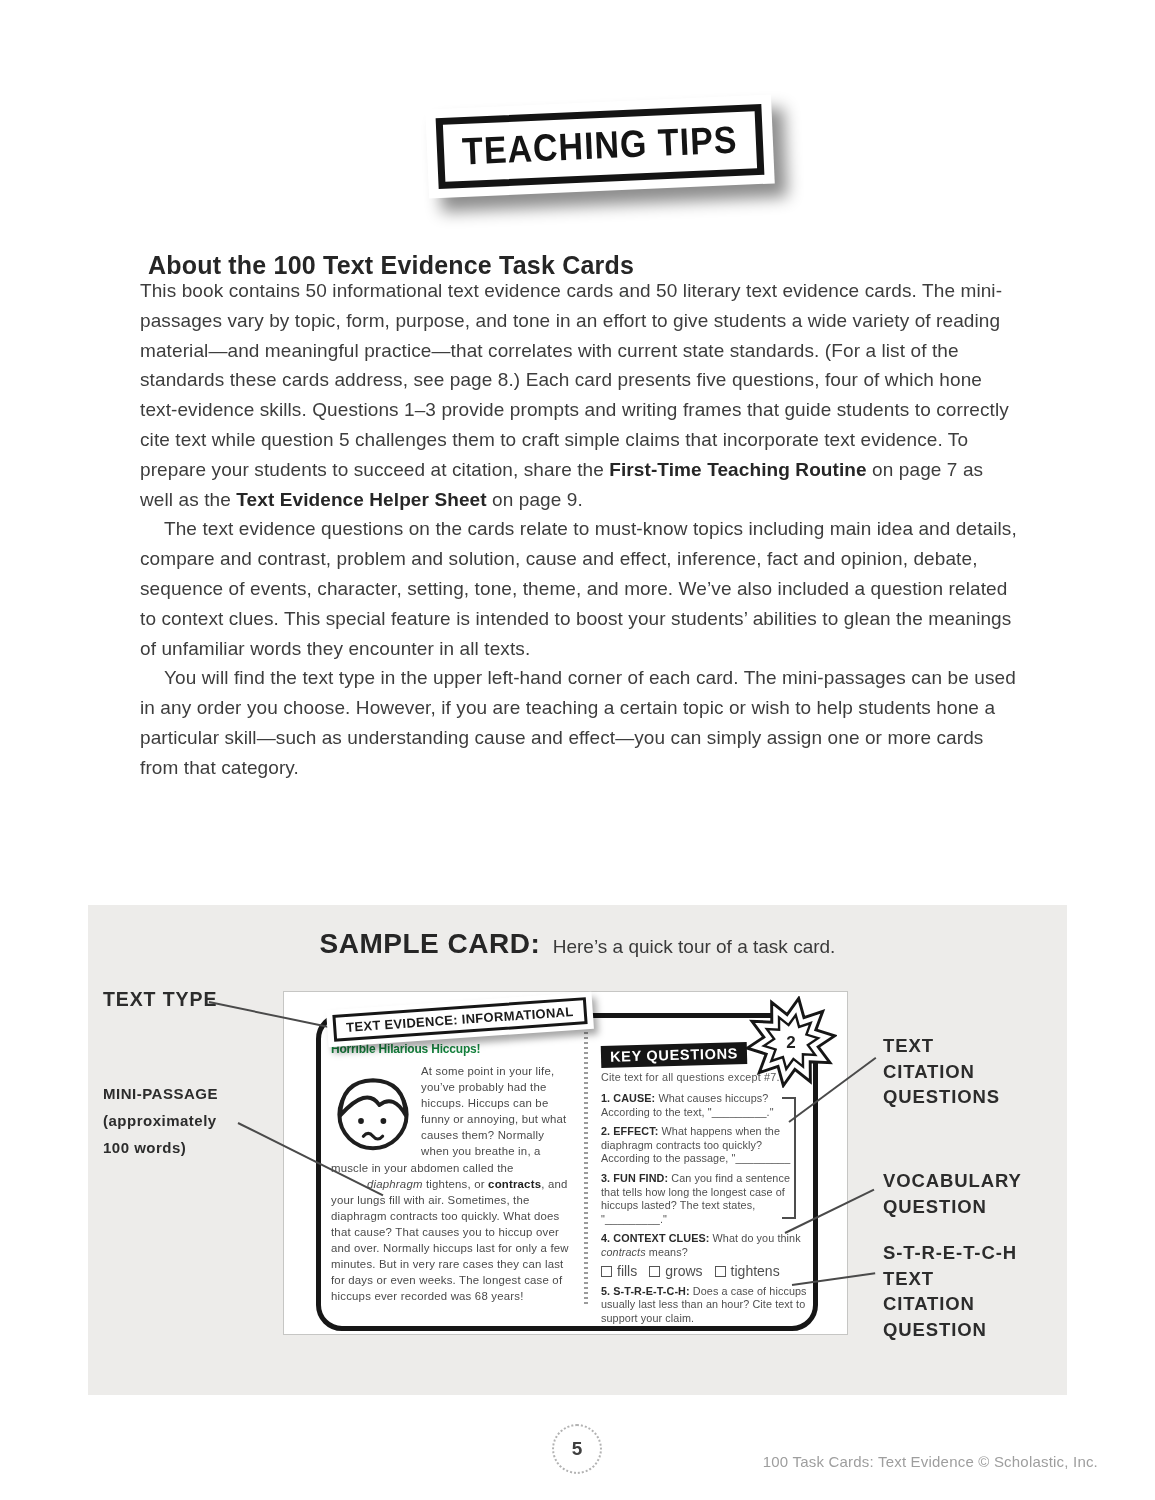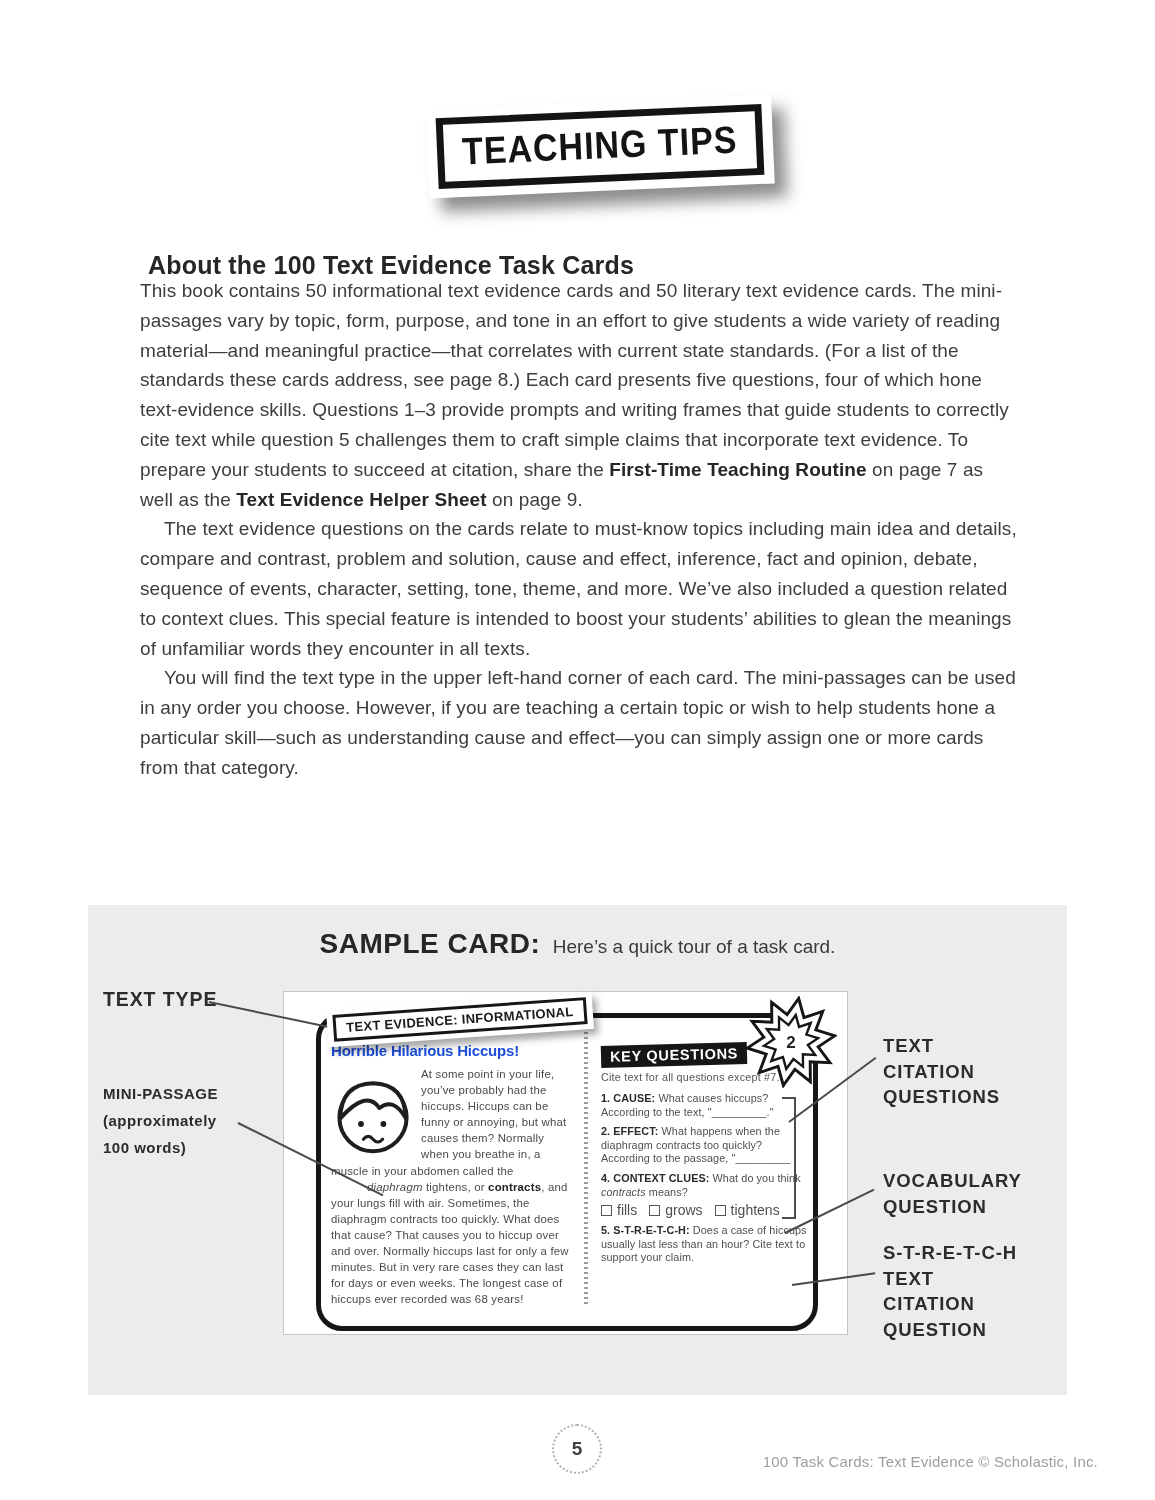--- a/index.html
+++ b/index.html
@@ -71,21 +71,21 @@
   }
 
   .col-divider {
     position:absolute; left:584px; top:1032px; width:4px; height:272px;
     background-image:repeating-linear-gradient(to bottom, #9b9b9b 0 2px, transparent 2px 5px);
   }
 
   
   .col-left { position:absolute; left:331px; top:1042px; width:243px; }
   .card-title {
-    font-size:15px; font-weight:bold; color:#1d4ed8; white-space:nowrap;
+    font-size:12px; font-weight:bold; color:#15803d; white-space:nowrap;
     margin:0 0 7px 0; letter-spacing:-0.2px;
   }
   .passage { font-size:11.4px; line-height:16.1px; color:#4a4a4a; letter-spacing:0.2px; }
   .passage b { color:#222; }
   .passage i { font-style:italic;margin-left:36px; }
   .face-box { float:left; width:80px; height:92px; margin:2px 8px 2px 2px; }
 
   
   .col-right { position:absolute; left:601px; top:1044px; width:206px; }
   .kq-banner {
@@ -192,20 +192,21 @@
         </svg>
       </span><span>At some point in your life, you’ve probably had the hiccups. Hiccups can be funny or annoying, but what causes them? Normally when you breathe in, a muscle in your abdomen called the </span><i>diaphragm</i><span> tightens, or </span><b>contracts</b><span>, and your lungs fill with air. Sometimes, the diaphragm contracts too quickly. What does that cause? That causes you to hiccup over and over. Normally hiccups last for only a few minutes. But in very rare cases they can last for days or even weeks. The longest case of hiccups ever recorded was 68 years!</span>
     </div>
   </div>
 
   <div class="col-right">
     <span class="kq-banner">KEY QUESTIONS</span>
     <div class="kq-note">Cite text for all questions except #7.</div>
     <p class="q"><b>1. CAUSE:</b><span> What causes hiccups? According to the text, "_________."</span></p>
     <p class="q"><b>2. EFFECT:</b><span> What happens when the diaphragm contracts too quickly? According to the passage, "_________</span></p>
+    <p class="q"><b>3. FUN FIND:</b><span> Can you find a sentence that tells how long the longest case of hiccups lasted? The text states, "_________."</span></p>
     <p class="q" style="margin-bottom:2px;"><b>4. CONTEXT CLUES:</b><span> What do you think </span><i>contracts</i><span> means?</span></p>
     <div class="opts">
       <span><span class="cbx"></span><span>fills</span></span>
       <span><span class="cbx"></span><span>grows</span></span>
       <span><span class="cbx"></span><span>tightens</span></span>
     </div>
     <p class="q"><b>5. S-T-R-E-T-C-H:</b><span> Does a case of hiccups usually last less than an hour? Cite text to support your claim.</span></p>
   </div>
 
   <div class="bracket"></div>

